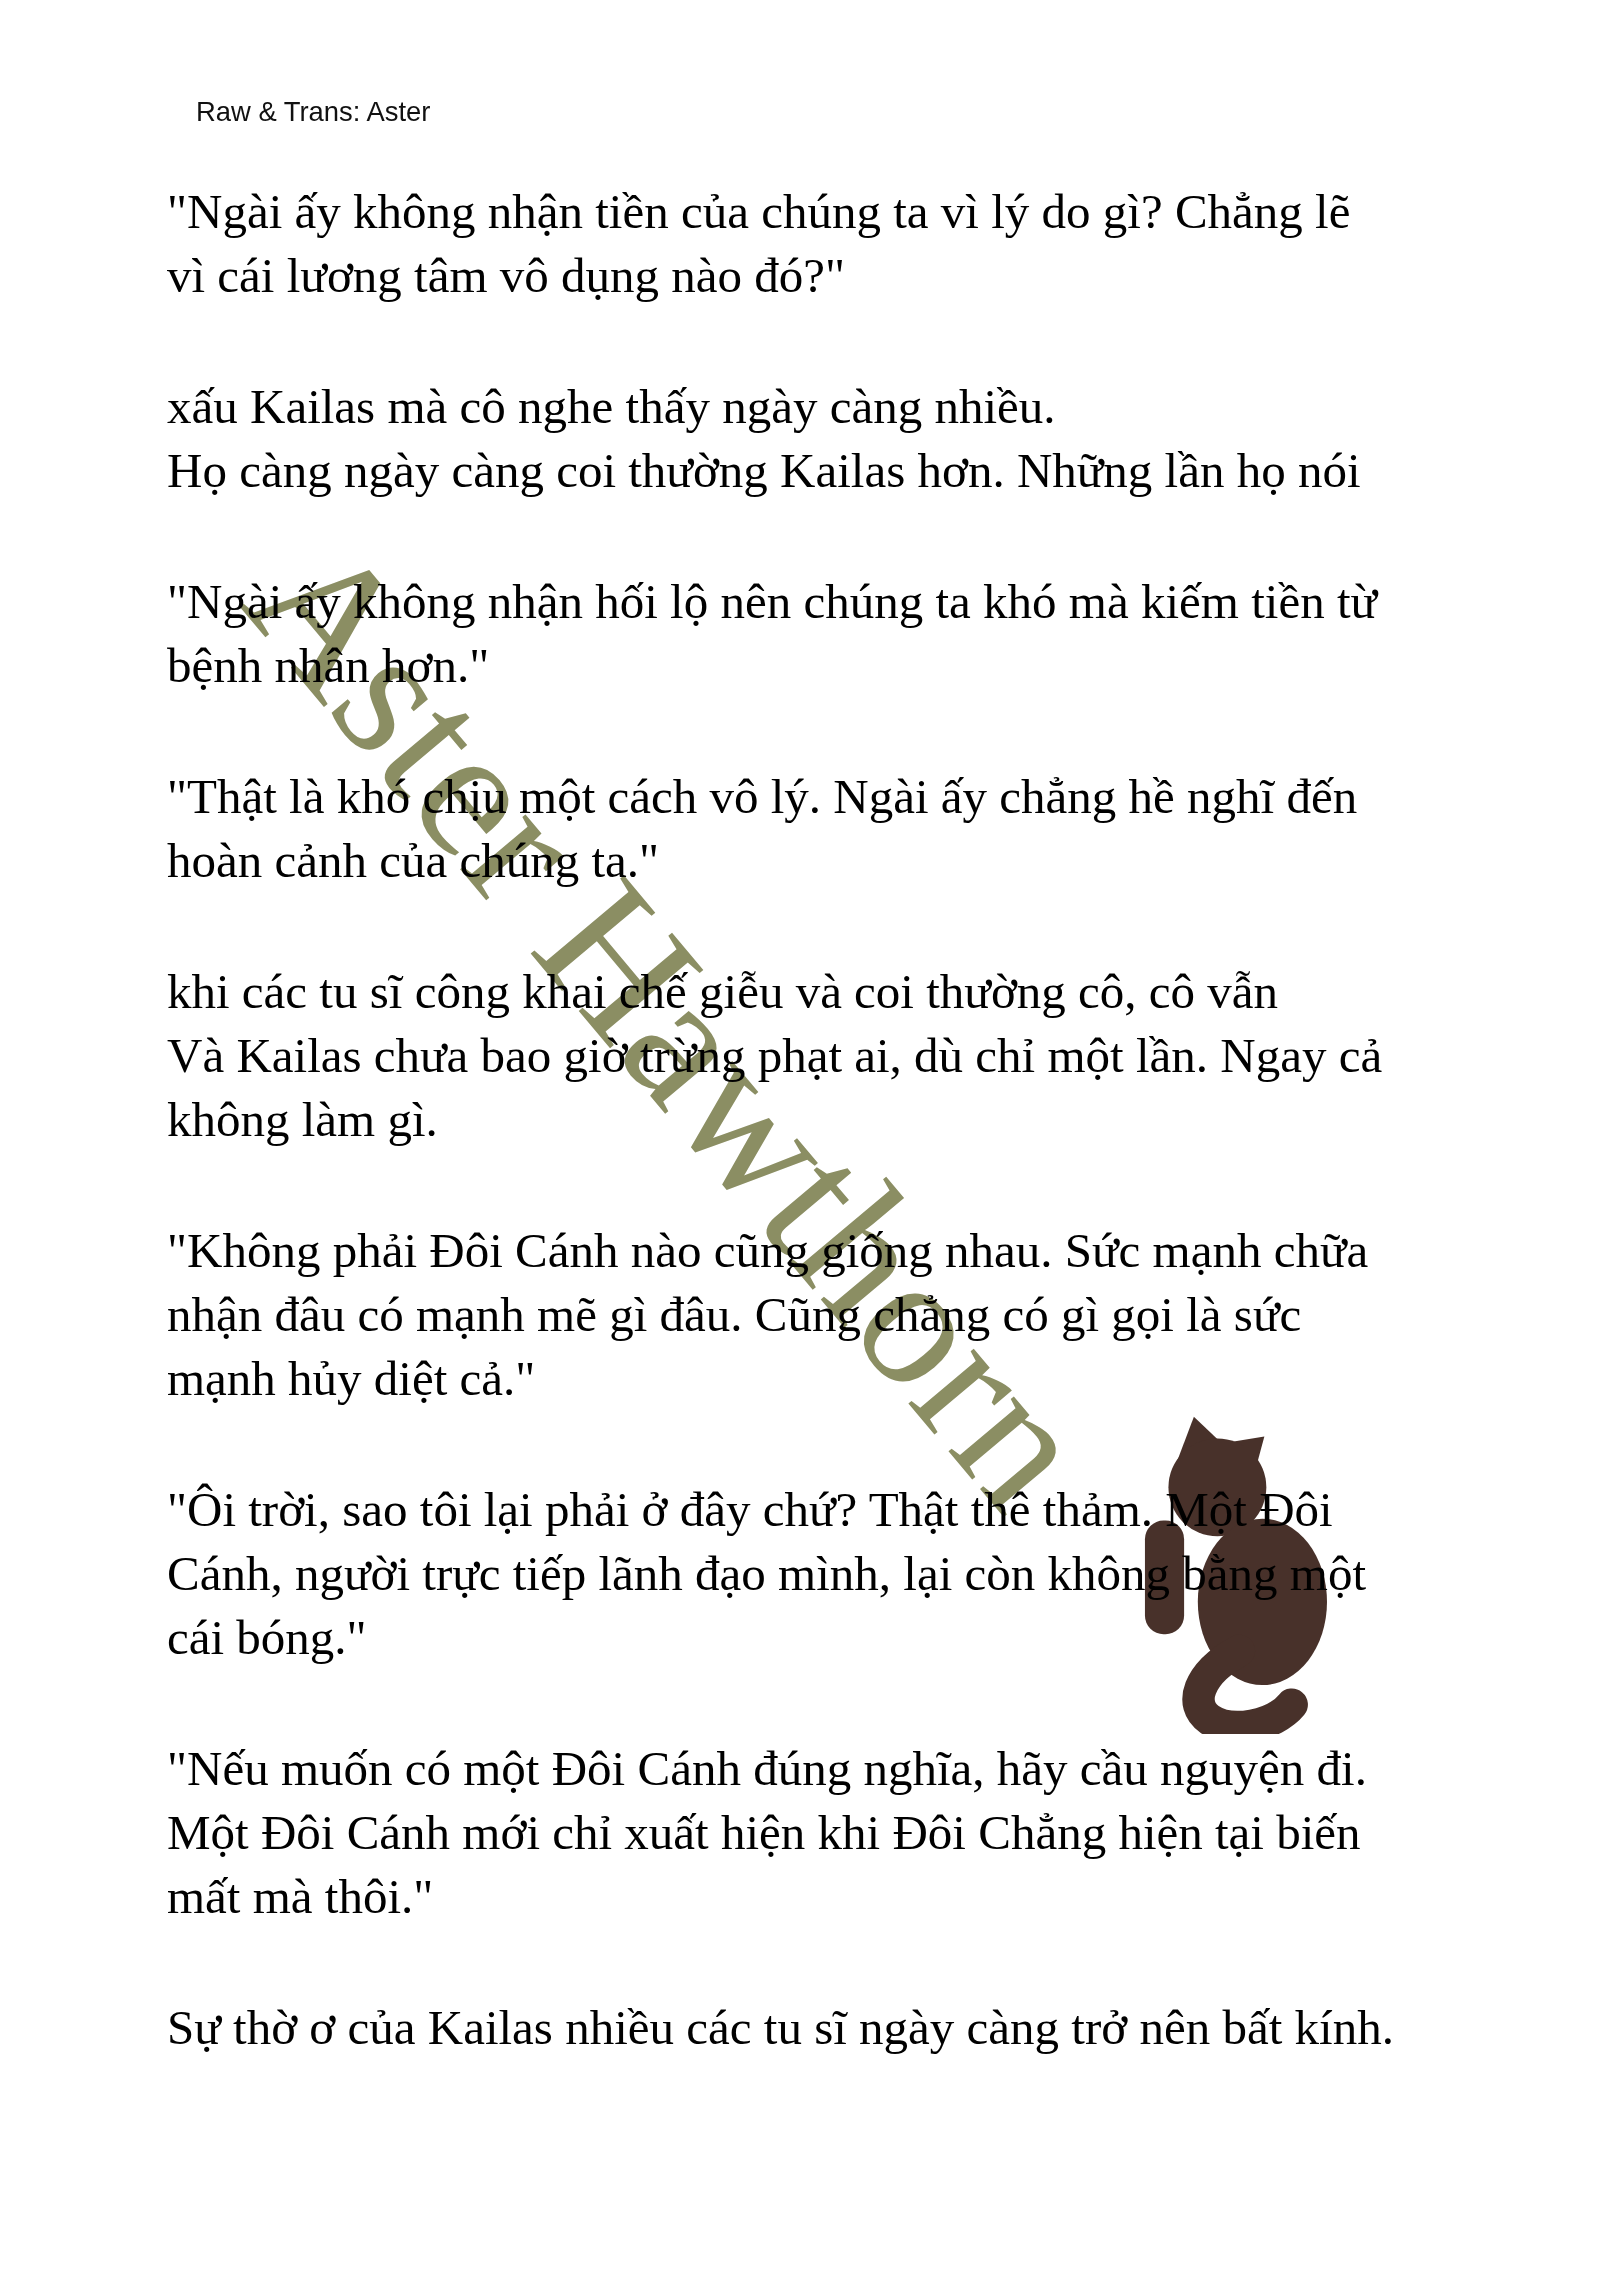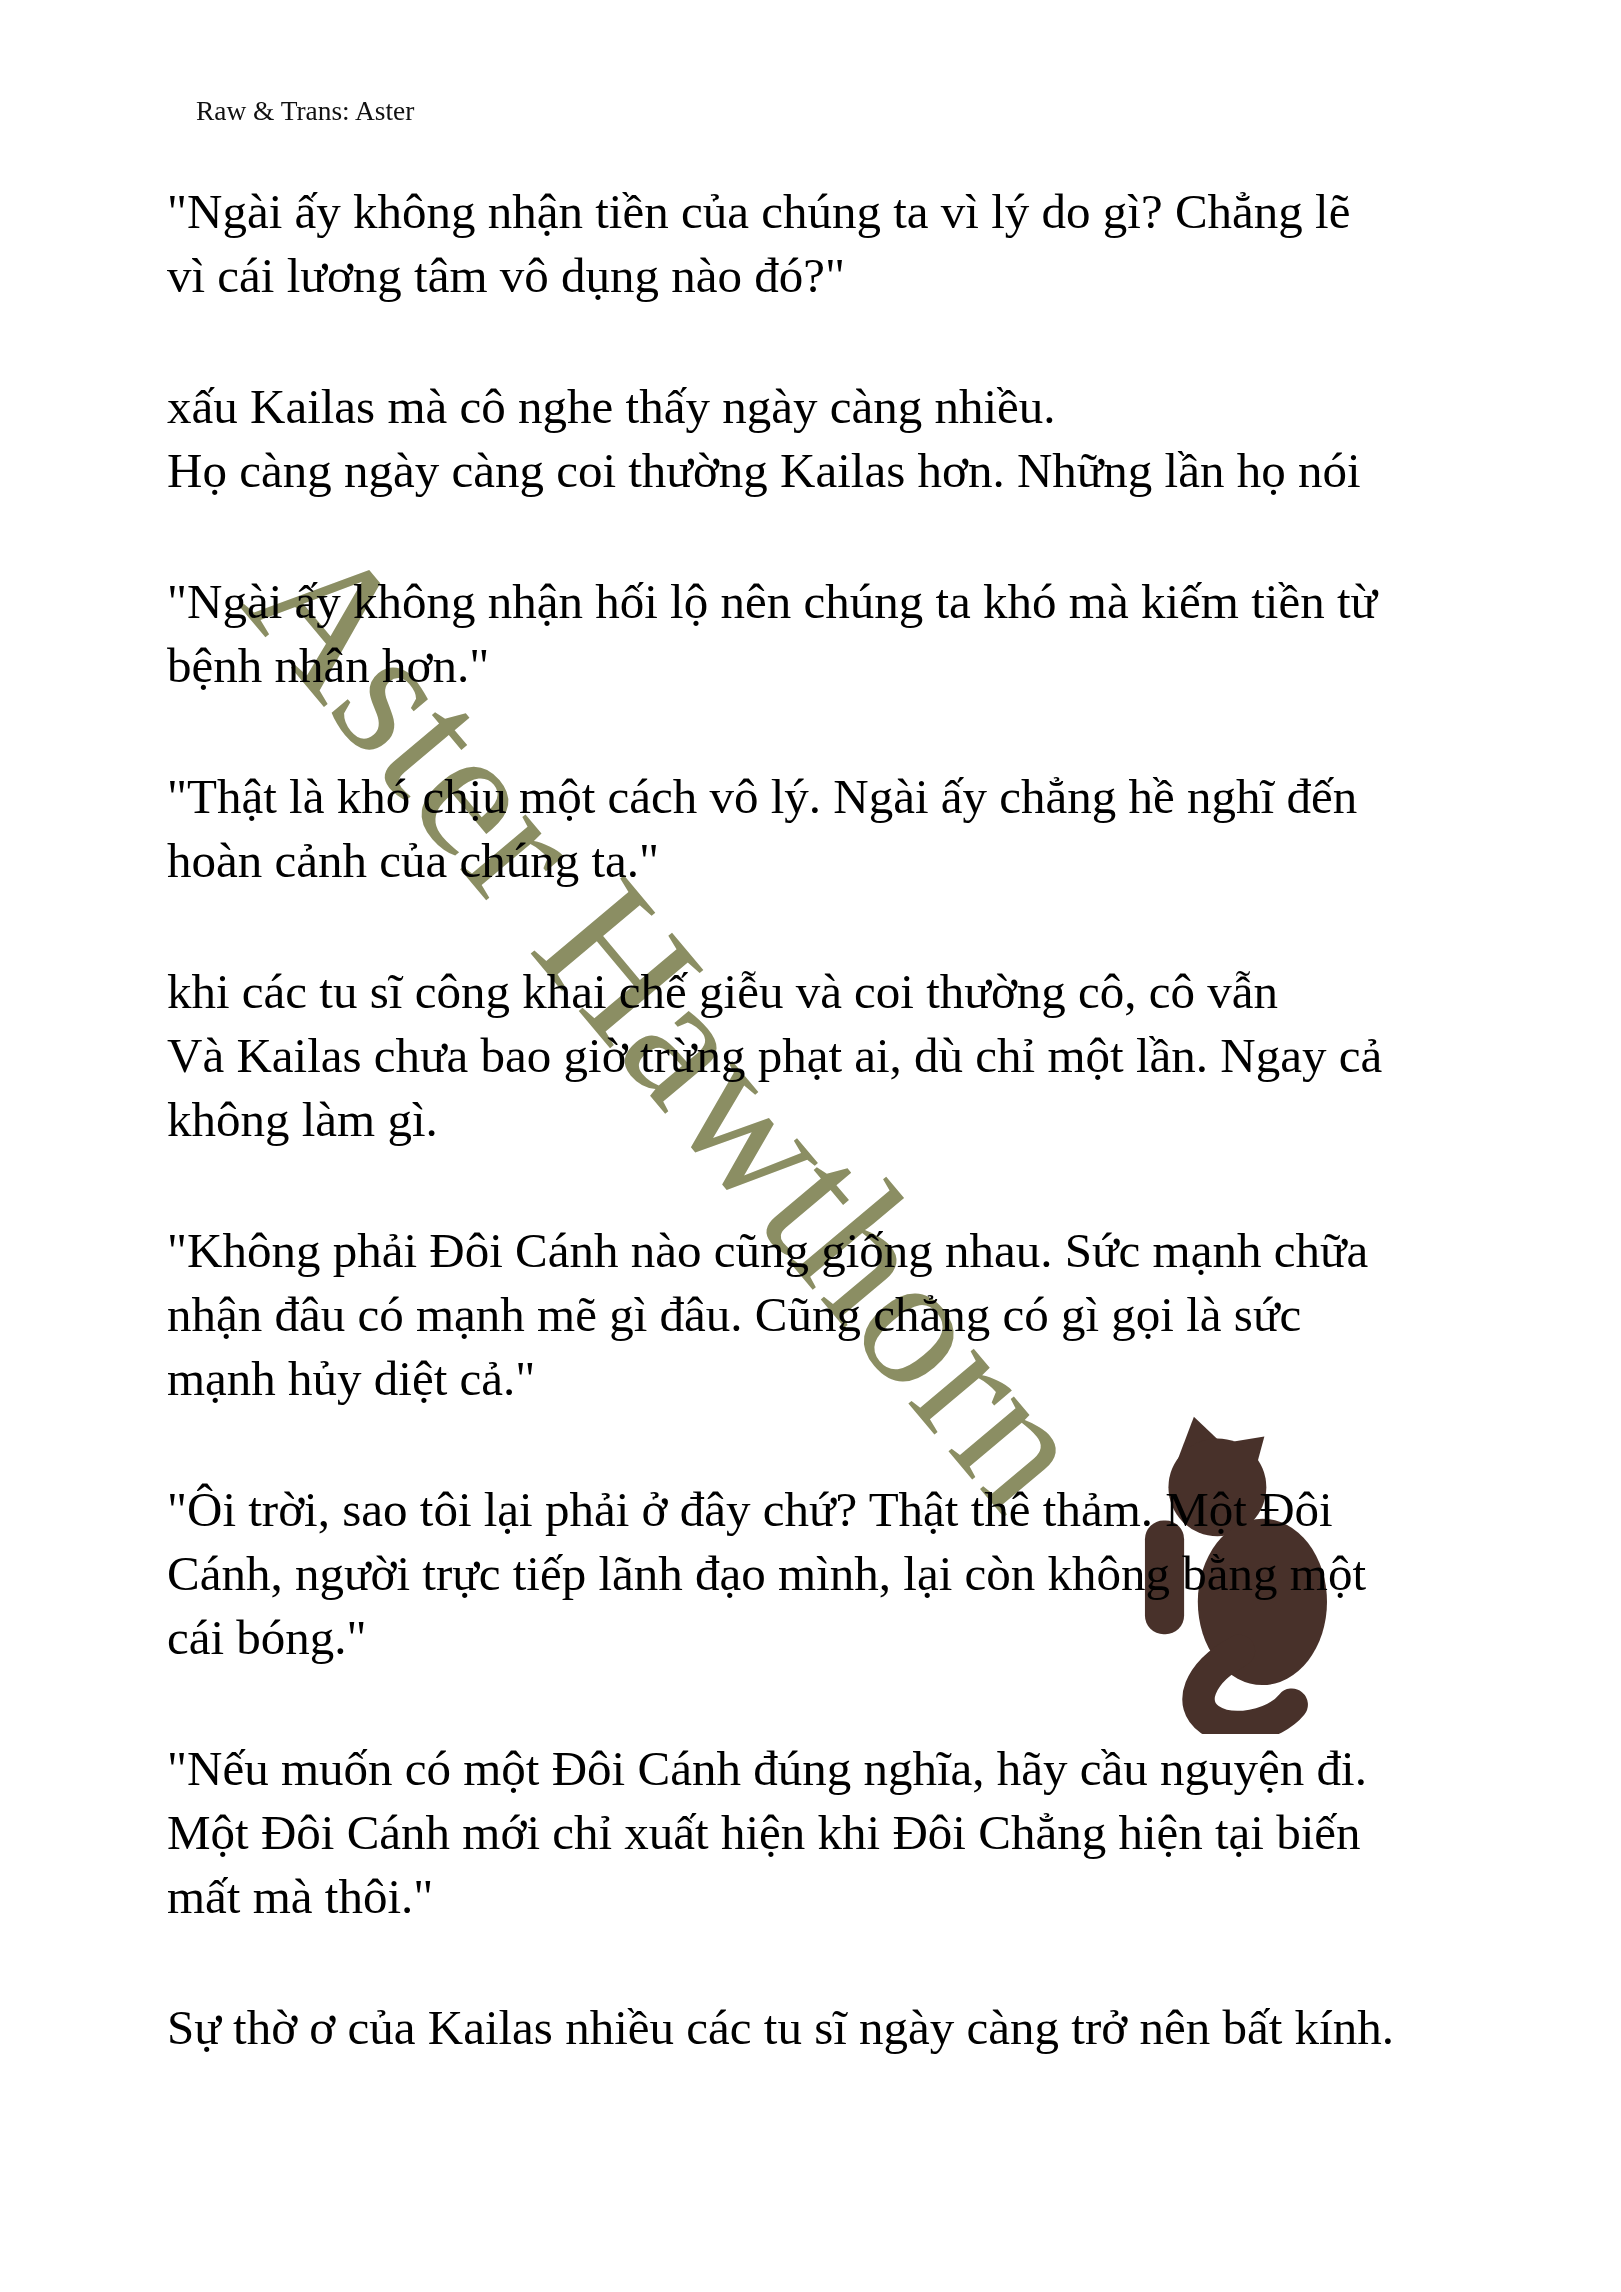--- a/index.html
+++ b/index.html
@@ -13,21 +13,21 @@
   }
   .page {
     position: absolute;
     inset: 0;
     background: #ffffff;
   }
   .credit-header {
     position: absolute;
     left: 196px;
     top: 96px;
-    font-family: Liberation Serif, serif;
+    font-family: Liberation Sans, sans-serif;
     font-size: 27.4px;
     color: #111111;
     z-index: 3;
     white-space: nowrap;
   }
   .watermark {
     position: absolute;
     left: 358px;
     top: 505px;
     transform: rotate(50deg);

